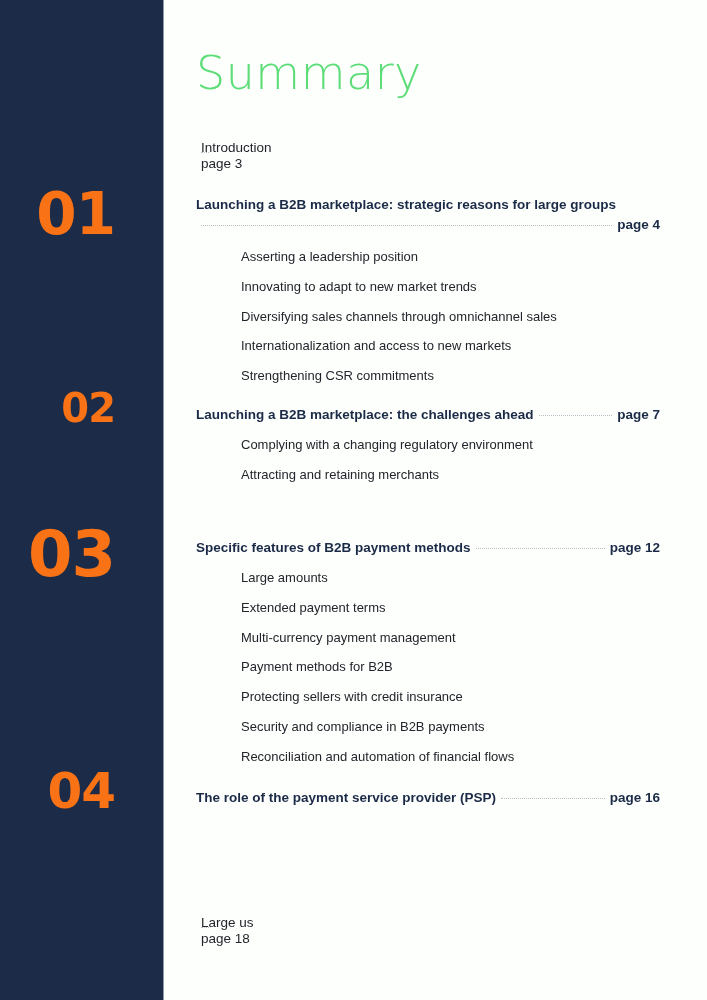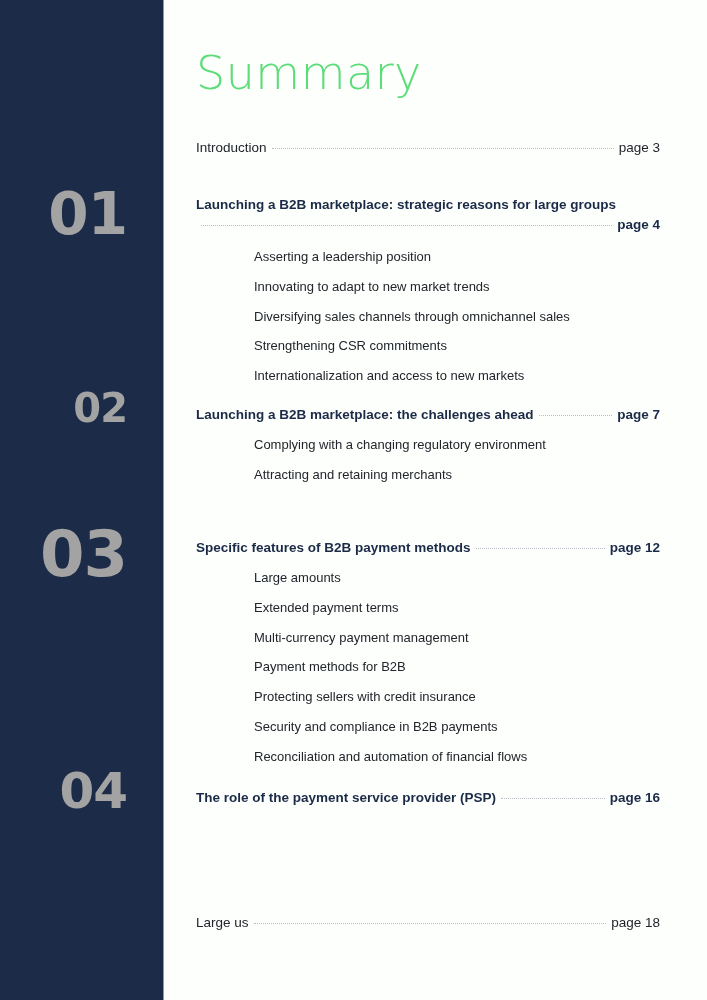--- a/index.html
+++ b/index.html
@@ -29,22 +29,22 @@
     left: 0;
     top: 0;
     width: 164px;
     height: 1000px;
     background: #1C2B47;
     border-right: 1px solid #8D99AA;
     box-sizing: border-box;
   }
   .side-num {
     position: absolute;
-    right: 36px;
-    color: #a3a3a3;
+    right: 48px;
+    color: #f97316;
     font-family: "DejaVu Sans", sans-serif;
     font-weight: 700;
     letter-spacing: -1px;
     line-height: 1;
     text-align: right;
     white-space: nowrap;
   }
   .side-num.n01 { top: 185px;  font-size: 58px; }
   .side-num.n02 { top: 388px;  font-size: 40px; }
   .side-num.n03 { top: 522px;  font-size: 64px; }
@@ -100,39 +100,40 @@
   .entry .pg {
     flex: 0 0 auto;
     white-space: nowrap;
   }
 
   .entry.plain {
     font-size: 13.5px;
     font-weight: 400;
     color: #22252B;
     margin-bottom: 0;
+    flex-direction: column;
   }
   .entry.plain .pg { font-weight: 400; color: #22252B; }
 
   .entry.section {
     font-size: 13.5px;
     font-weight: 700;
     color: #1B2A47;
     display: block;
   }
   .entry.section .inner {
     display: flex;
     align-items: baseline;
     width: 100%;
   }
   .entry.section .lbl { font-weight: 700; }
   .entry.section .pg { font-weight: 700; }
 
   .subs {
-    margin: 13px;
+    margin: 0;
     padding: 0;
     list-style: none;
   }
   .subs li {
     font-size: 13px;
     font-weight: 400;
     color: #22252B;
     margin-left: 45px;
     line-height: 1.25;
   }
@@ -181,22 +182,22 @@
           <span class="lbl">Launching a B2B marketplace: strategic reasons for large groups</span>
           <span class="inner">
             <span class="leader"></span>
             <span class="pg">page 4</span>
           </span>
         </div>
         <ul class="subs sub-gap-1" style="margin-top:15px;">
           <li>Asserting a leadership position</li>
           <li>Innovating to adapt to new market trends</li>
           <li>Diversifying sales channels through omnichannel sales</li>
+          <li>Internationalization and access to new markets</li>
           <li>Strengthening CSR commitments</li>
-          <li>Internationalization and access to new markets</li>
         </ul>
       </div>
 
       <div class="block blk-s2">
         <div class="entry section">
           <span class="inner">
             <span class="lbl">Launching a B2B marketplace: the challenges ahead</span>
             <span class="leader"></span>
             <span class="pg">page 7</span>
           </span>

